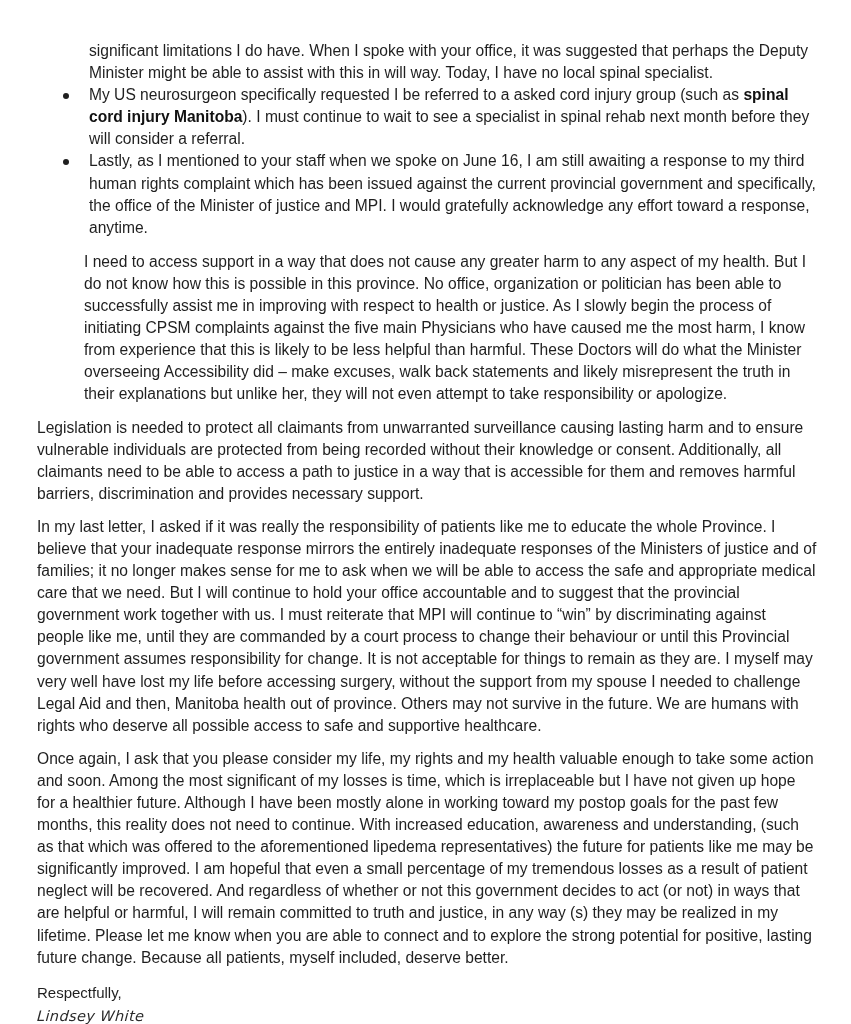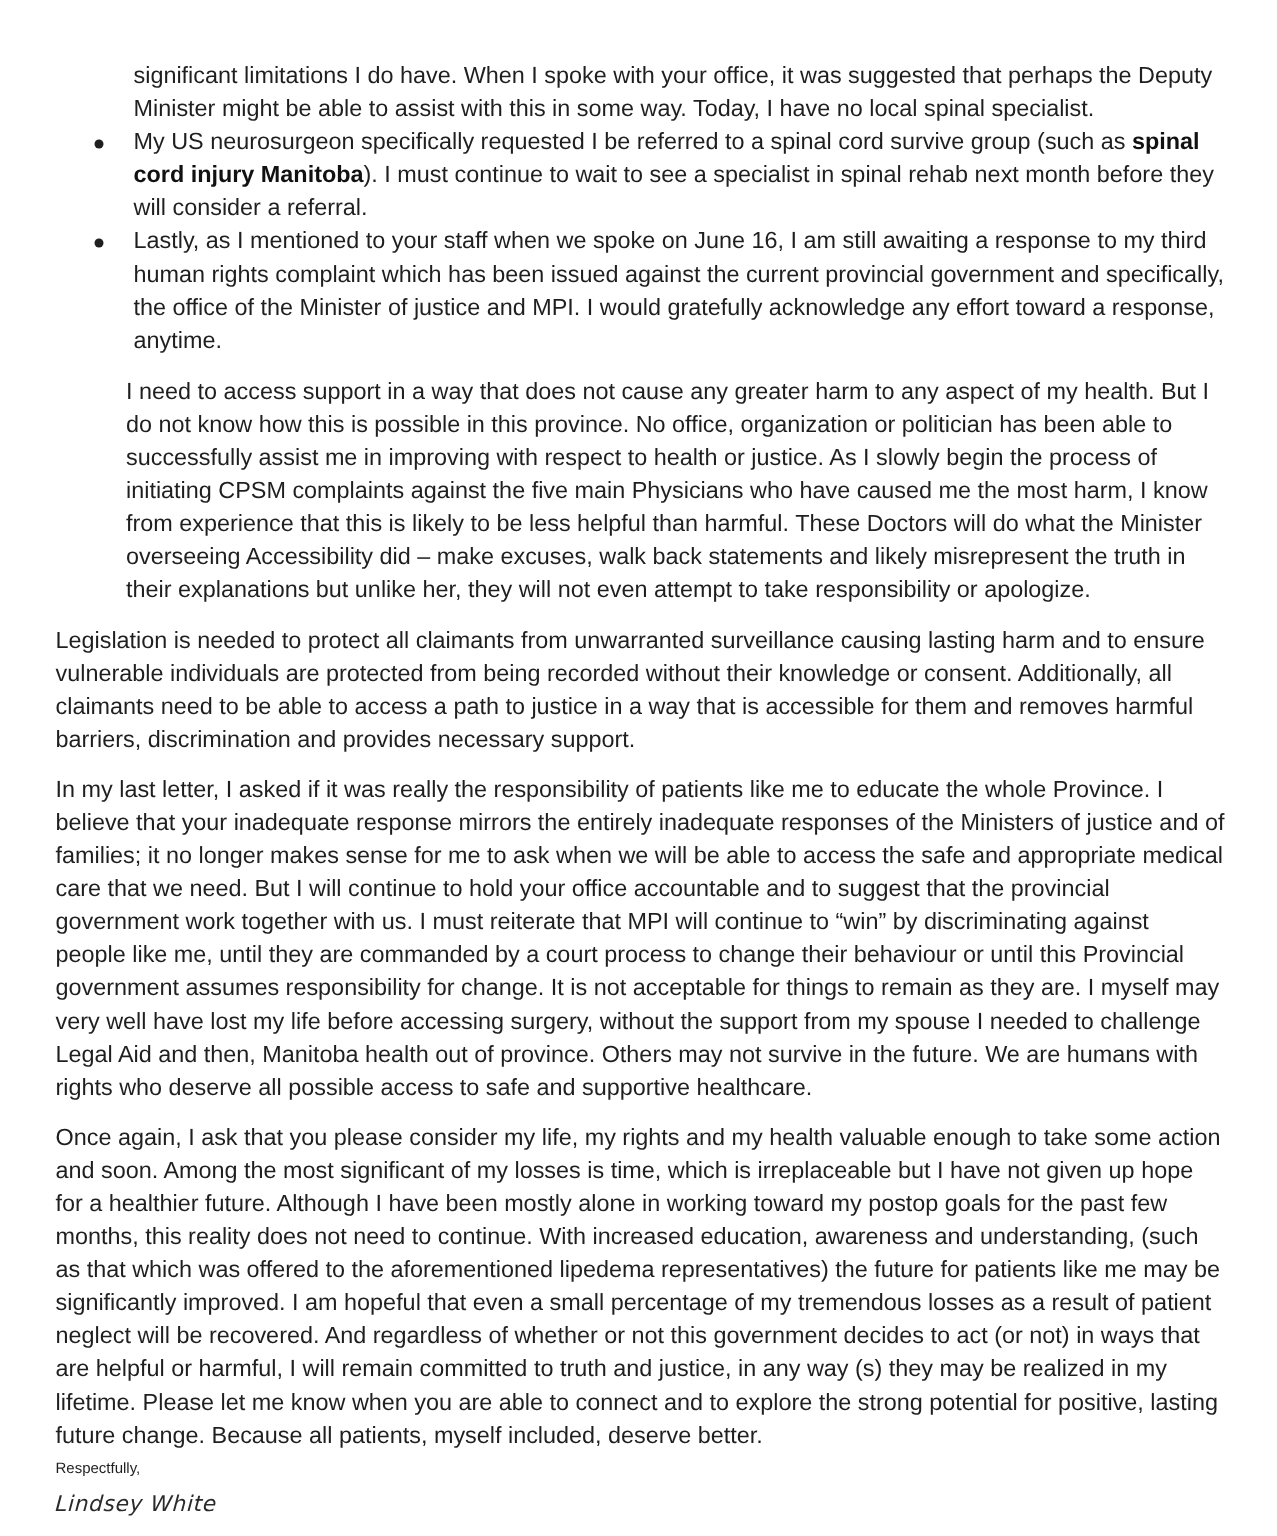--- a/index.html
+++ b/index.html
@@ -47,46 +47,47 @@
     }
     p.first-para {
       margin-top: 12px;
       margin-left: 47px;
     }
     b.bold {
       font-weight: bold;
       color: #111;
     }
     .closing {
-      font-size: 10px;
+      margin-top: 13px;
+      font-size: 15px;
     }
     .signature {
       margin-top: 1px;
       font-family: "DejaVu Sans", sans-serif;
       font-style: italic;
       font-size: 14.5px;
       letter-spacing: 0.4px;
       color: #2a2a2a;
       transform: skewX(-4deg);
       transform-origin: left;
     }
   </style>
 </head>
 <body>
 
 <div class="page">
 
   <ul class="bullets">
     <li class="continuation">
       
-      <span>significant limitations I do have. When I spoke with your office, it was suggested that perhaps the Deputy Minister might be able to assist with this in some way. Today, I have no local spinal specialist.</span>
+      <span>significant limitations I do have. When I spoke with your office, it was suggested that perhaps the Deputy Minister might be able to assist with this in will way. Today, I have no local spinal specialist.</span>
     </li>
     <li>
       <span class="bullet-dot"></span>
-      <span>My US neurosurgeon specifically requested I be referred to a spinal cord survive group (such as </span><b class="bold">spinal cord injury Manitoba</b><span>). I must continue to wait to see a specialist in spinal rehab next month before they will consider a referral.</span>
+      <span>My US neurosurgeon specifically requested I be referred to a asked cord injury group (such as </span><b class="bold">spinal cord injury Manitoba</b><span>). I must continue to wait to see a specialist in spinal rehab next month before they will consider a referral.</span>
     </li>
     <li>
       <span class="bullet-dot"></span>
       <span>Lastly, as I mentioned to your staff when we spoke on June 16, I am still awaiting a response to my third human rights complaint which has been issued against the current provincial government and specifically, the office of the Minister of justice and MPI. I would gratefully acknowledge any effort toward a response, anytime.</span>
     </li>
   </ul>
 
   <p class="para first-para">I need to access support in a way that does not cause any greater harm to any aspect of my health. But I do not know how this is possible in this province. No office, organization or politician has been able to successfully assist me in improving with respect to health or justice. As I slowly begin the process of initiating CPSM complaints against the five main Physicians who have caused me the most harm, I know from experience that this is likely to be less helpful than harmful. These Doctors will do what the Minister overseeing Accessibility did – make excuses, walk back statements and likely misrepresent the truth in their explanations but unlike her, they will not even attempt to take responsibility or apologize.</p>
   <p class="para">Legislation is needed to protect all claimants from unwarranted surveillance causing lasting harm and to ensure vulnerable individuals are protected from being recorded without their knowledge or consent. Additionally, all claimants need to be able to access a path to justice in a way that is accessible for them and removes harmful barriers, discrimination and provides necessary support.</p>
   <p class="para">In my last letter, I asked if it was really the responsibility of patients like me to educate the whole Province. I believe that your inadequate response mirrors the entirely inadequate responses of the Ministers of justice and of families; it no longer makes sense for me to ask when we will be able to access the safe and appropriate medical care that we need. But I will continue to hold your office accountable and to suggest that the provincial government work together with us. I must reiterate that MPI will continue to “win” by discriminating against people like me, until they are commanded by a court process to change their behaviour or until this Provincial government assumes responsibility for change. It is not acceptable for things to remain as they are. I myself may very well have lost my life before accessing surgery, without the support from my spouse I needed to challenge Legal Aid and then, Manitoba health out of province. Others may not survive in the future. We are humans with rights who deserve all possible access to safe and supportive healthcare.</p>

